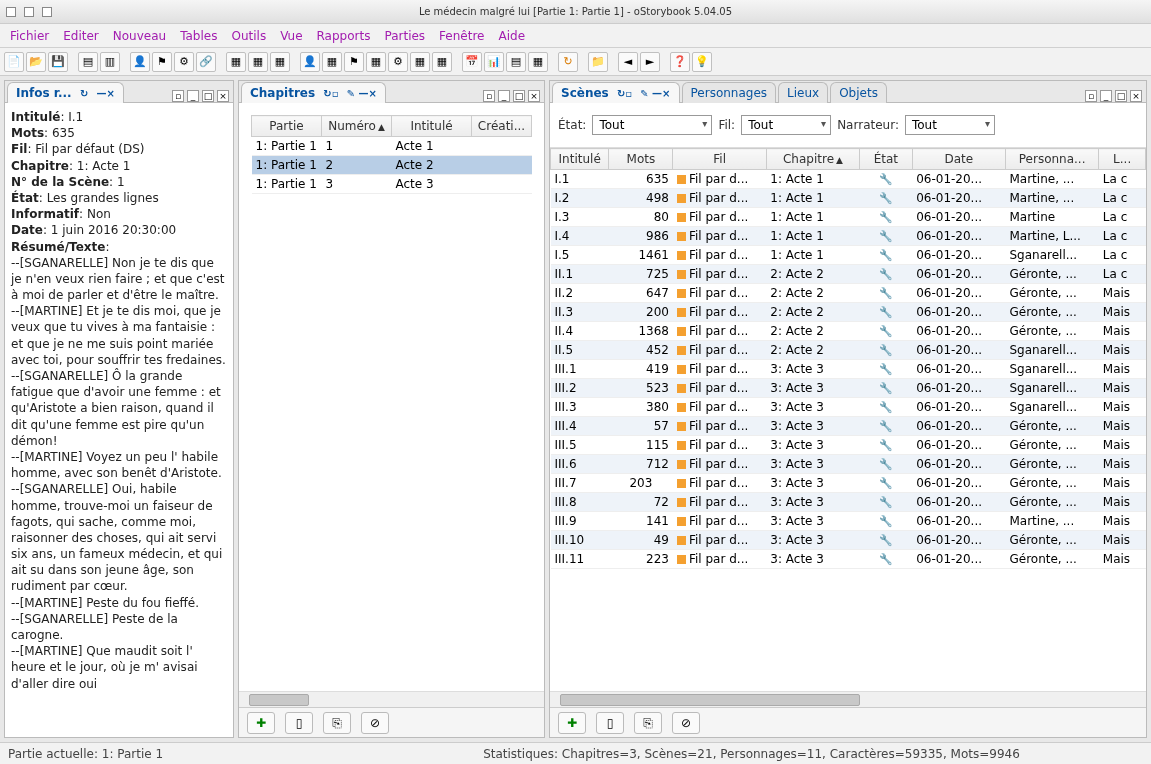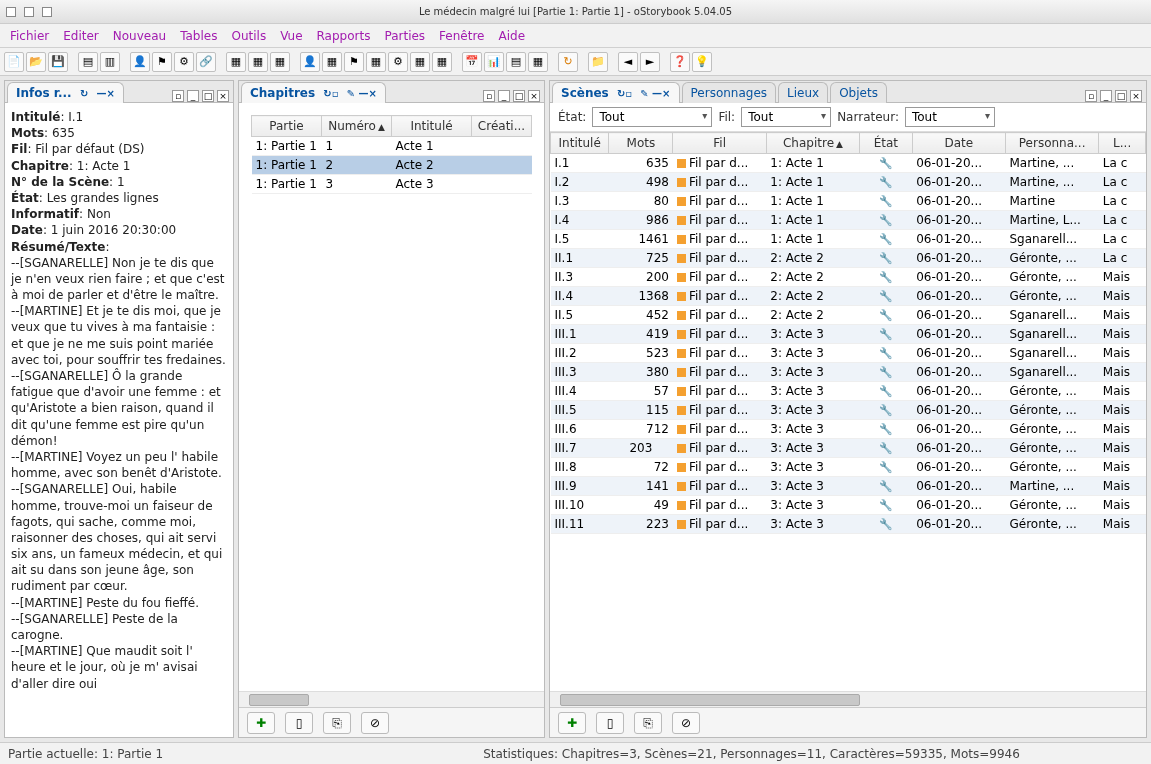--- a/index.html
+++ b/index.html
@@ -26,21 +26,21 @@
 .panel-winctl .pb { width:12px; height:12px; border:1px solid #999; background:#fff; font-size:9px; line-height:10px; text-align:center;}
 .panel-body { flex:1; overflow:auto; padding:4px;}
 .info-body { font-size:12px; line-height:1.35; color:#222; padding:6px;}
 .info-body b { font-weight:bold;}
 .table { width:100%; border-collapse:collapse; table-layout:fixed;}
 .table th { background:linear-gradient(#f9f9f9,#ececec); border:1px solid #ccc; padding:3px 4px; font-weight:normal; text-align:center; color:#333; white-space:nowrap; overflow:hidden;}
 .table td { border-bottom:1px solid #eee; padding:2px 4px; white-space:nowrap; overflow:hidden; text-overflow:ellipsis;}
 .table tbody tr:nth-child(even) { background:#eef3f9;}
 .table tbody tr.sel { background:#b8cee6;}
 .sort-ind { font-size:9px; margin-left:2px;}
-.filterbar { display:flex; align-items:center; gap:6px; padding:4px 8px; border-bottom:1px solid #ddd;}
+.filterbar { display:flex; align-items:center; gap:6px; padding:12px 8px; border-bottom:1px solid #ddd;}
 .filterbar label { color:#333;}
 .combo { border:1px solid #999; background:#fff; padding:2px 18px 2px 6px; position:relative; min-width:70px;}
 .combo::after { content:"▾"; position:absolute; right:4px; top:2px; font-size:10px; color:#555;}
 .wrench::before { content:"🔧"; font-size:11px;}
 .sq-orange { display:inline-block; width:9px; height:9px; background:#f4a030; margin-right:3px; vertical-align:middle;}
 .bottom-tools { height:30px; border-top:1px solid #ccc; display:flex; align-items:center; gap:10px; padding:0 8px; background:#f5f5f5;}
 .bt { width:28px; height:22px; border:1px solid #bbb; background:#fafafa; border-radius:3px; display:flex; align-items:center; justify-content:center;}
 .statusbar { height:22px; background:#f2f2f2; border-top:1px solid #ccc; display:flex; align-items:center; padding:0 8px; font-size:12px; color:#444;}
 .statusbar .stats { margin-left:320px;}
 .hscroll { height:16px; border-top:1px solid #ddd; background:#f0f0f0; position:relative;}
@@ -302,20 +302,30 @@
               <td>II.1</td>
               <td style="text-align:right">725</td>
               <td><span class="sq-orange"></span>Fil par d...</td>
               <td>2: Acte 2</td>
               <td style="text-align:center"><span class="wrench"></span></td>
               <td>06-01-20...</td>
               <td>Géronte, ...</td>
               <td>La c</td>
             </tr>
             <tr>
+              <td>II.2</td>
+              <td style="text-align:right">647</td>
+              <td><span class="sq-orange"></span>Fil par d...</td>
+              <td>2: Acte 2</td>
+              <td style="text-align:center"><span class="wrench"></span></td>
+              <td>06-01-20...</td>
+              <td>Géronte, ...</td>
+              <td>Mais</td>
+            </tr>
+            <tr>
               <td>II.3</td>
               <td style="text-align:right">200</td>
               <td><span class="sq-orange"></span>Fil par d...</td>
               <td>2: Acte 2</td>
               <td style="text-align:center"><span class="wrench"></span></td>
               <td>06-01-20...</td>
               <td>Géronte, ...</td>
               <td>Mais</td>
             </tr>
             <tr>

